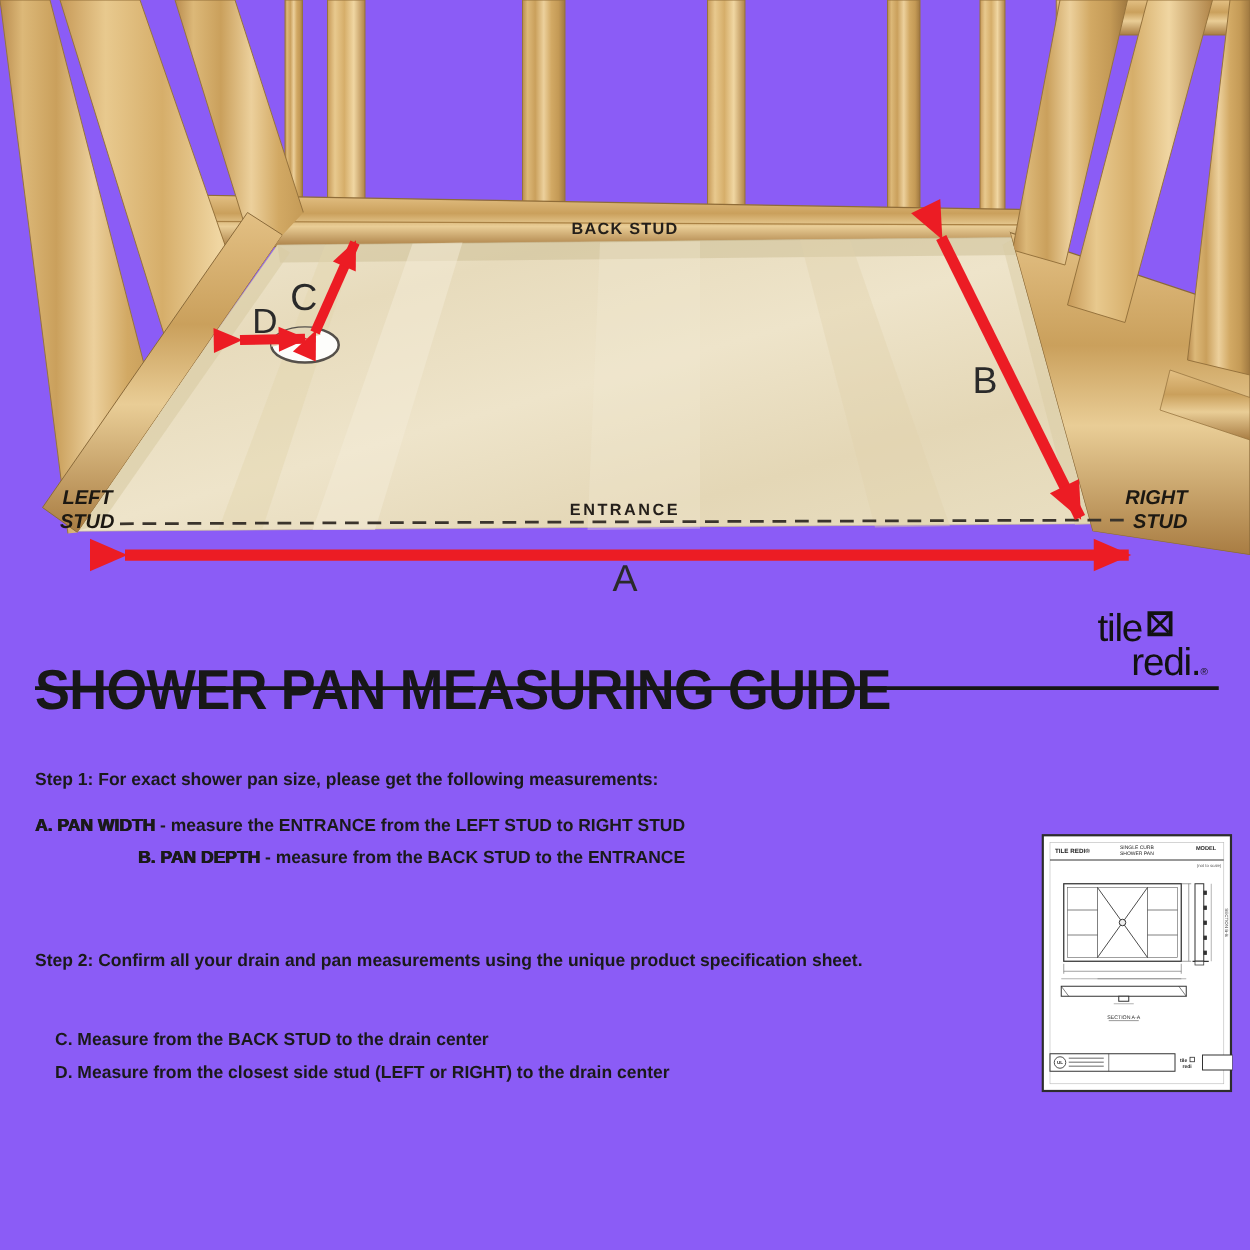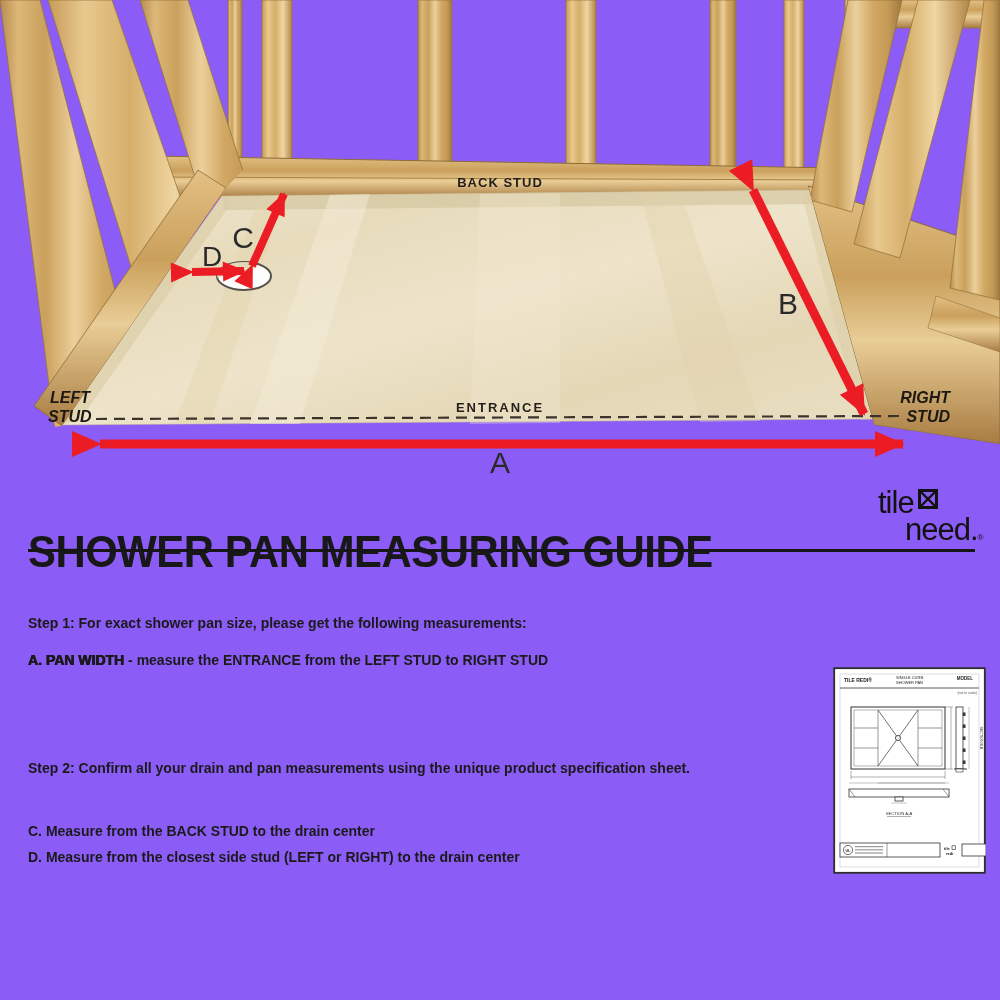--- a/index.html
+++ b/index.html
@@ -18,21 +18,21 @@
   .brand-reg{font-size:8px;vertical-align:baseline;}
   .rule{position:absolute;left:28px;top:549px;width:947px;height:3px;background:#161616;}
 
   .subtitle{position:absolute;left:28px;top:557px;font-size:22px;font-weight:700;
             letter-spacing:-0.3px;color:#161616;white-space:nowrap;}
   .body-text{position:absolute;left:28px;font-size:14px;font-weight:700;color:#1a1a1a;}
   .step1{top:601px;white-space:nowrap;}
   .items-ab{top:648px;line-height:25px;white-space:nowrap;text-align:right;}
   .heavy{text-shadow:0.5px 0 currentColor,-0.3px 0 currentColor;}
   .step2{top:741px;width:812px;line-height:26px;text-align:justify;}
-  .items-cd{top:819px;line-height:25.5px;white-space:nowrap;}
+  .items-cd{top:819px;line-height:25.5px;white-space:nowrap;margin-left:16px;}
   .step3{top:904px;width:946px;line-height:27px;text-align:justify;}
 
   .spec-sheet{position:absolute;left:833px;top:667px;width:153px;height:207px;}
   .spec-sheet svg text{font-family:"Liberation Sans",sans-serif;}
 </style>
 </head>
 <body>
 
 <div class="page">
 
@@ -156,30 +156,31 @@
 
   <div class="brand">
     <div class="brand-row1">
       <span>tile</span>
       <svg class="brand-box" width="22" height="22" viewBox="0 0 22 22">
         <rect x="2.5" y="2.5" width="17" height="17" fill="none" stroke="#121212" stroke-width="3"></rect>
         <line x1="4" y1="4" x2="18" y2="18" stroke="#121212" stroke-width="2.4"></line>
         <line x1="18" y1="4" x2="4" y2="18" stroke="#121212" stroke-width="2.4"></line>
       </svg>
     </div>
-    <div class="brand-row2"><span>need.</span><span class="brand-reg">®</span></div>
+    <div class="brand-row2"><span>redi.</span><span class="brand-reg">®</span></div>
   </div>
 
   <div class="rule"></div>
 
 
   <p class="body-text step1">Step 1: For exact shower pan size, please get the following measurements:</p>
 
   <div class="body-text items-ab">
     <div><span class="heavy">A. PAN WIDTH</span><span> - measure the ENTRANCE from the LEFT STUD to RIGHT STUD</span></div>
+    <div><span class="heavy">B. PAN DEPTH</span><span> - measure from the BACK STUD to the ENTRANCE</span></div>
   </div>
 
   <p class="body-text step2">Step 2: Confirm all your drain and pan measurements using the unique product specification sheet.</p>
 
   <div class="body-text items-cd">
     <div>C. Measure from the BACK STUD to the drain center</div>
     <div>D. Measure from the closest side stud (LEFT or RIGHT) to the drain center</div>
   </div>
 
 

